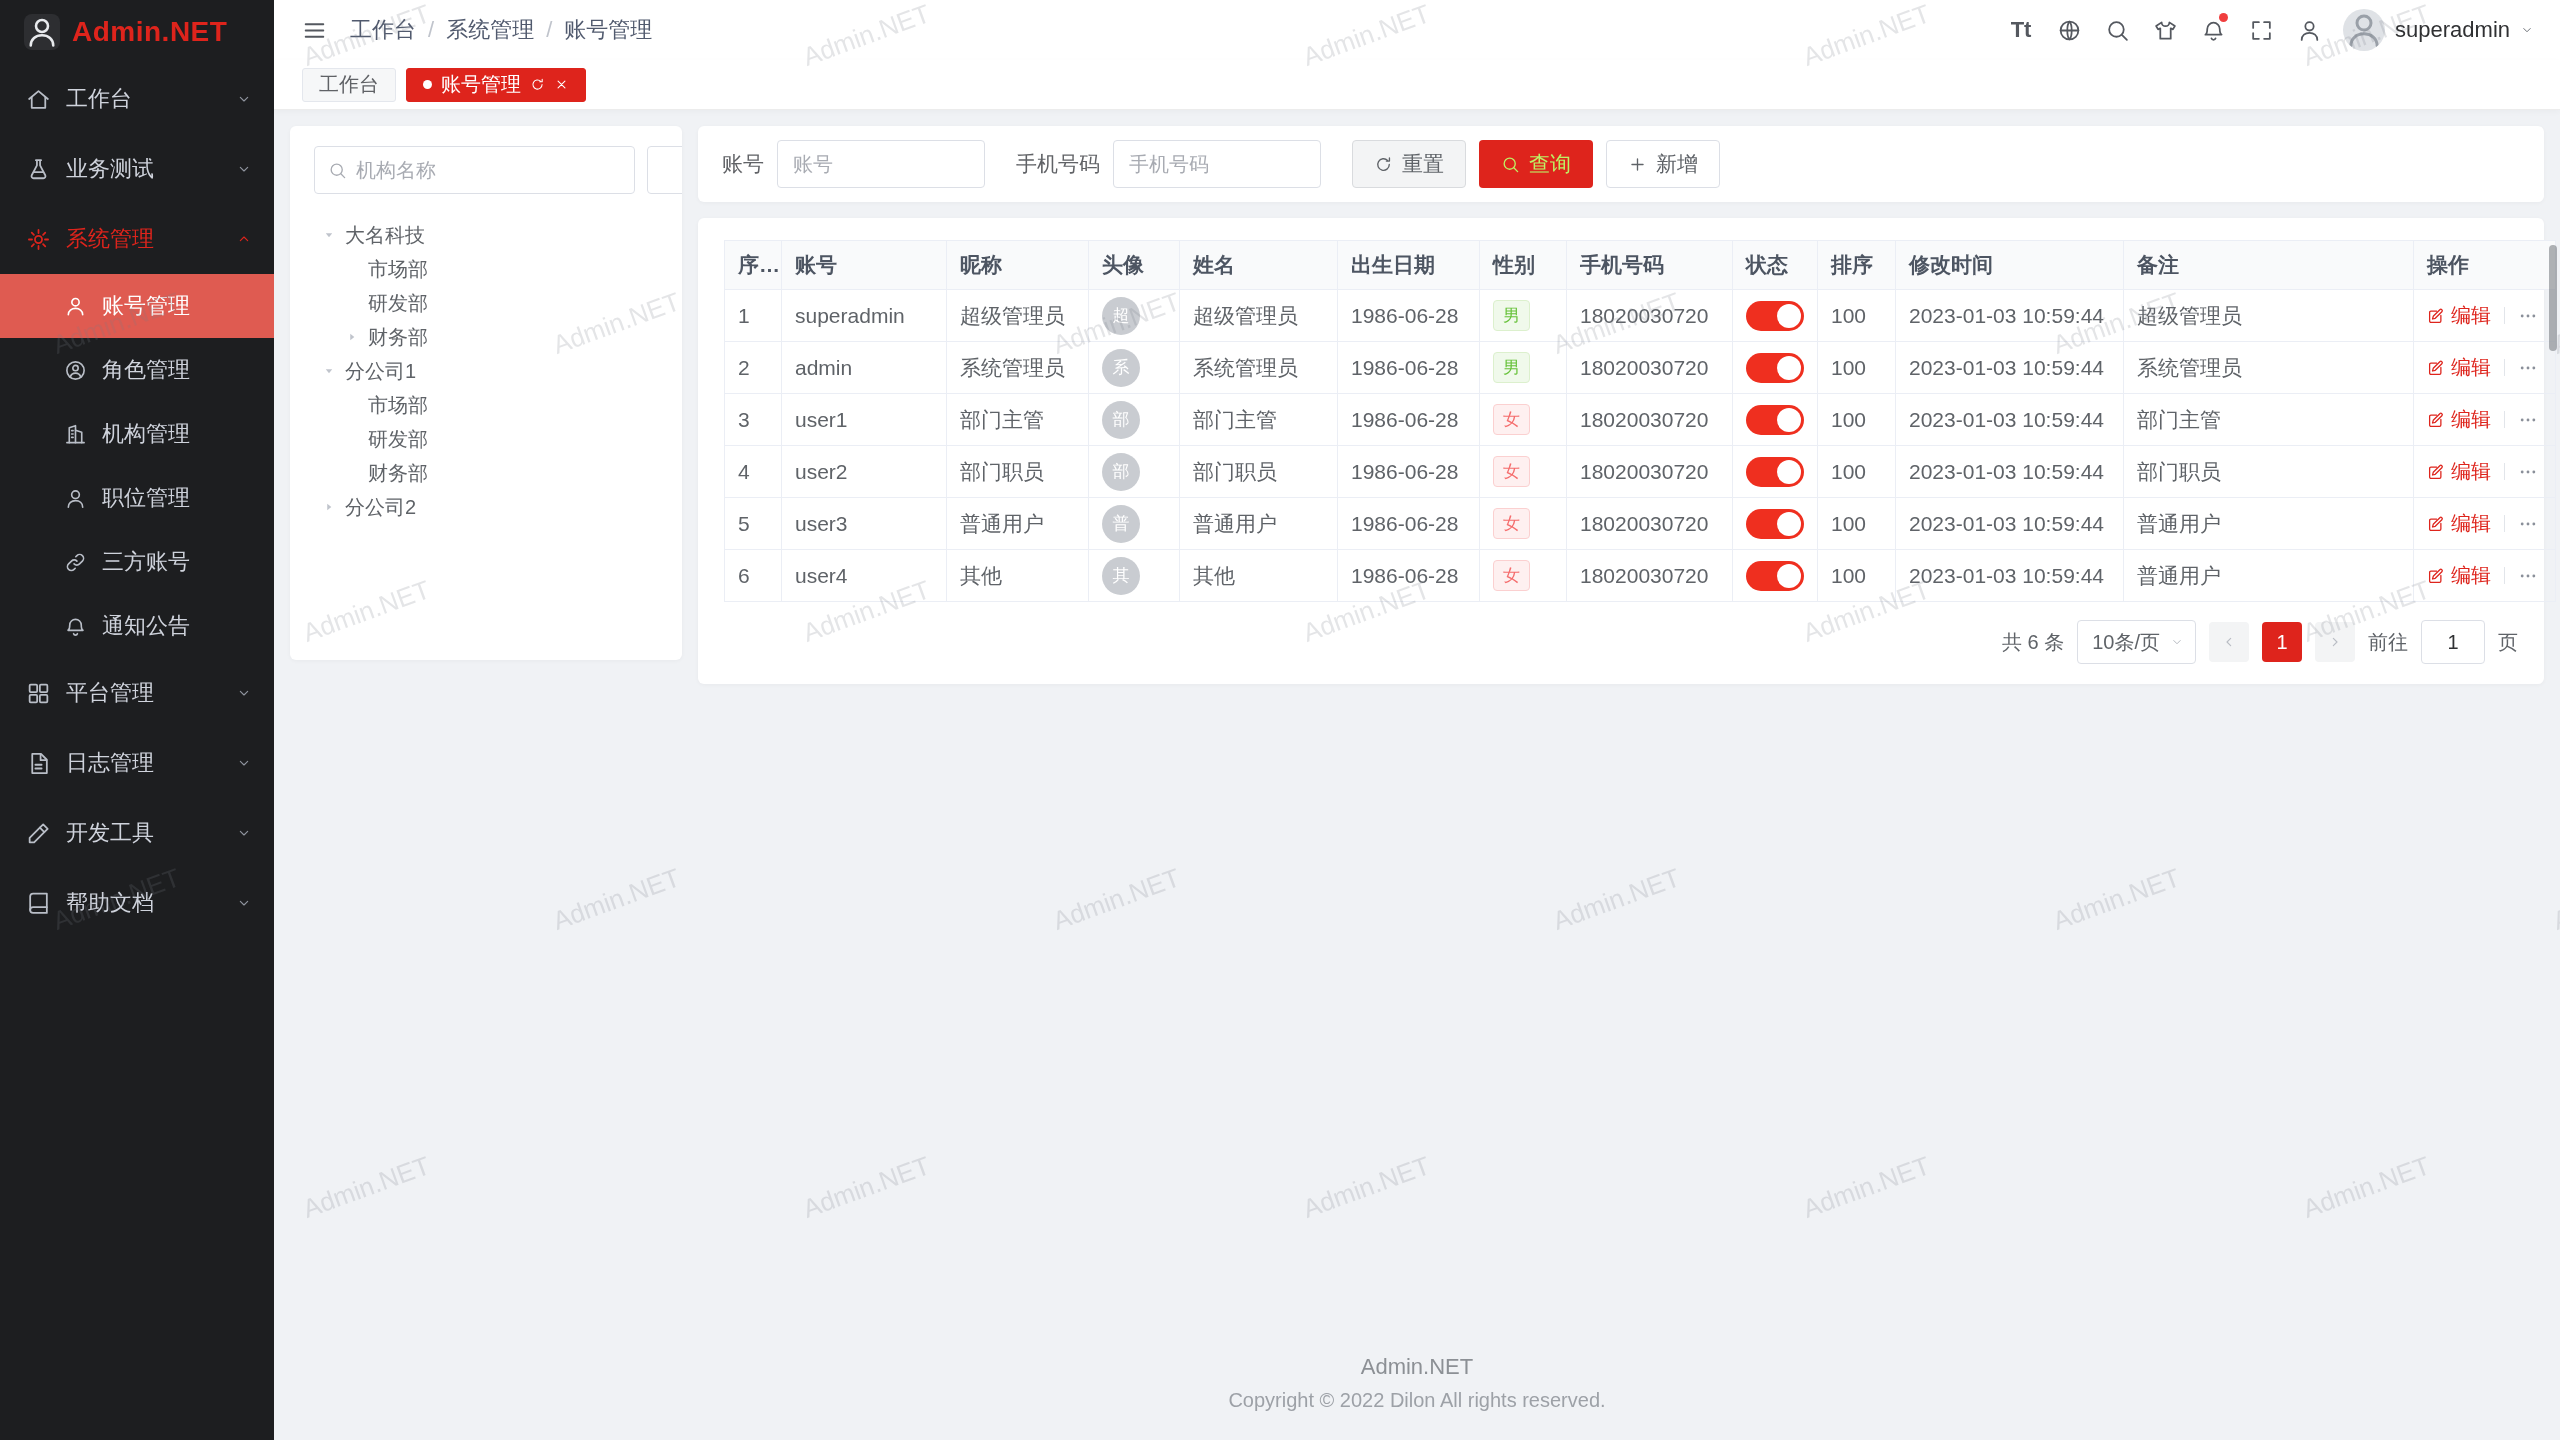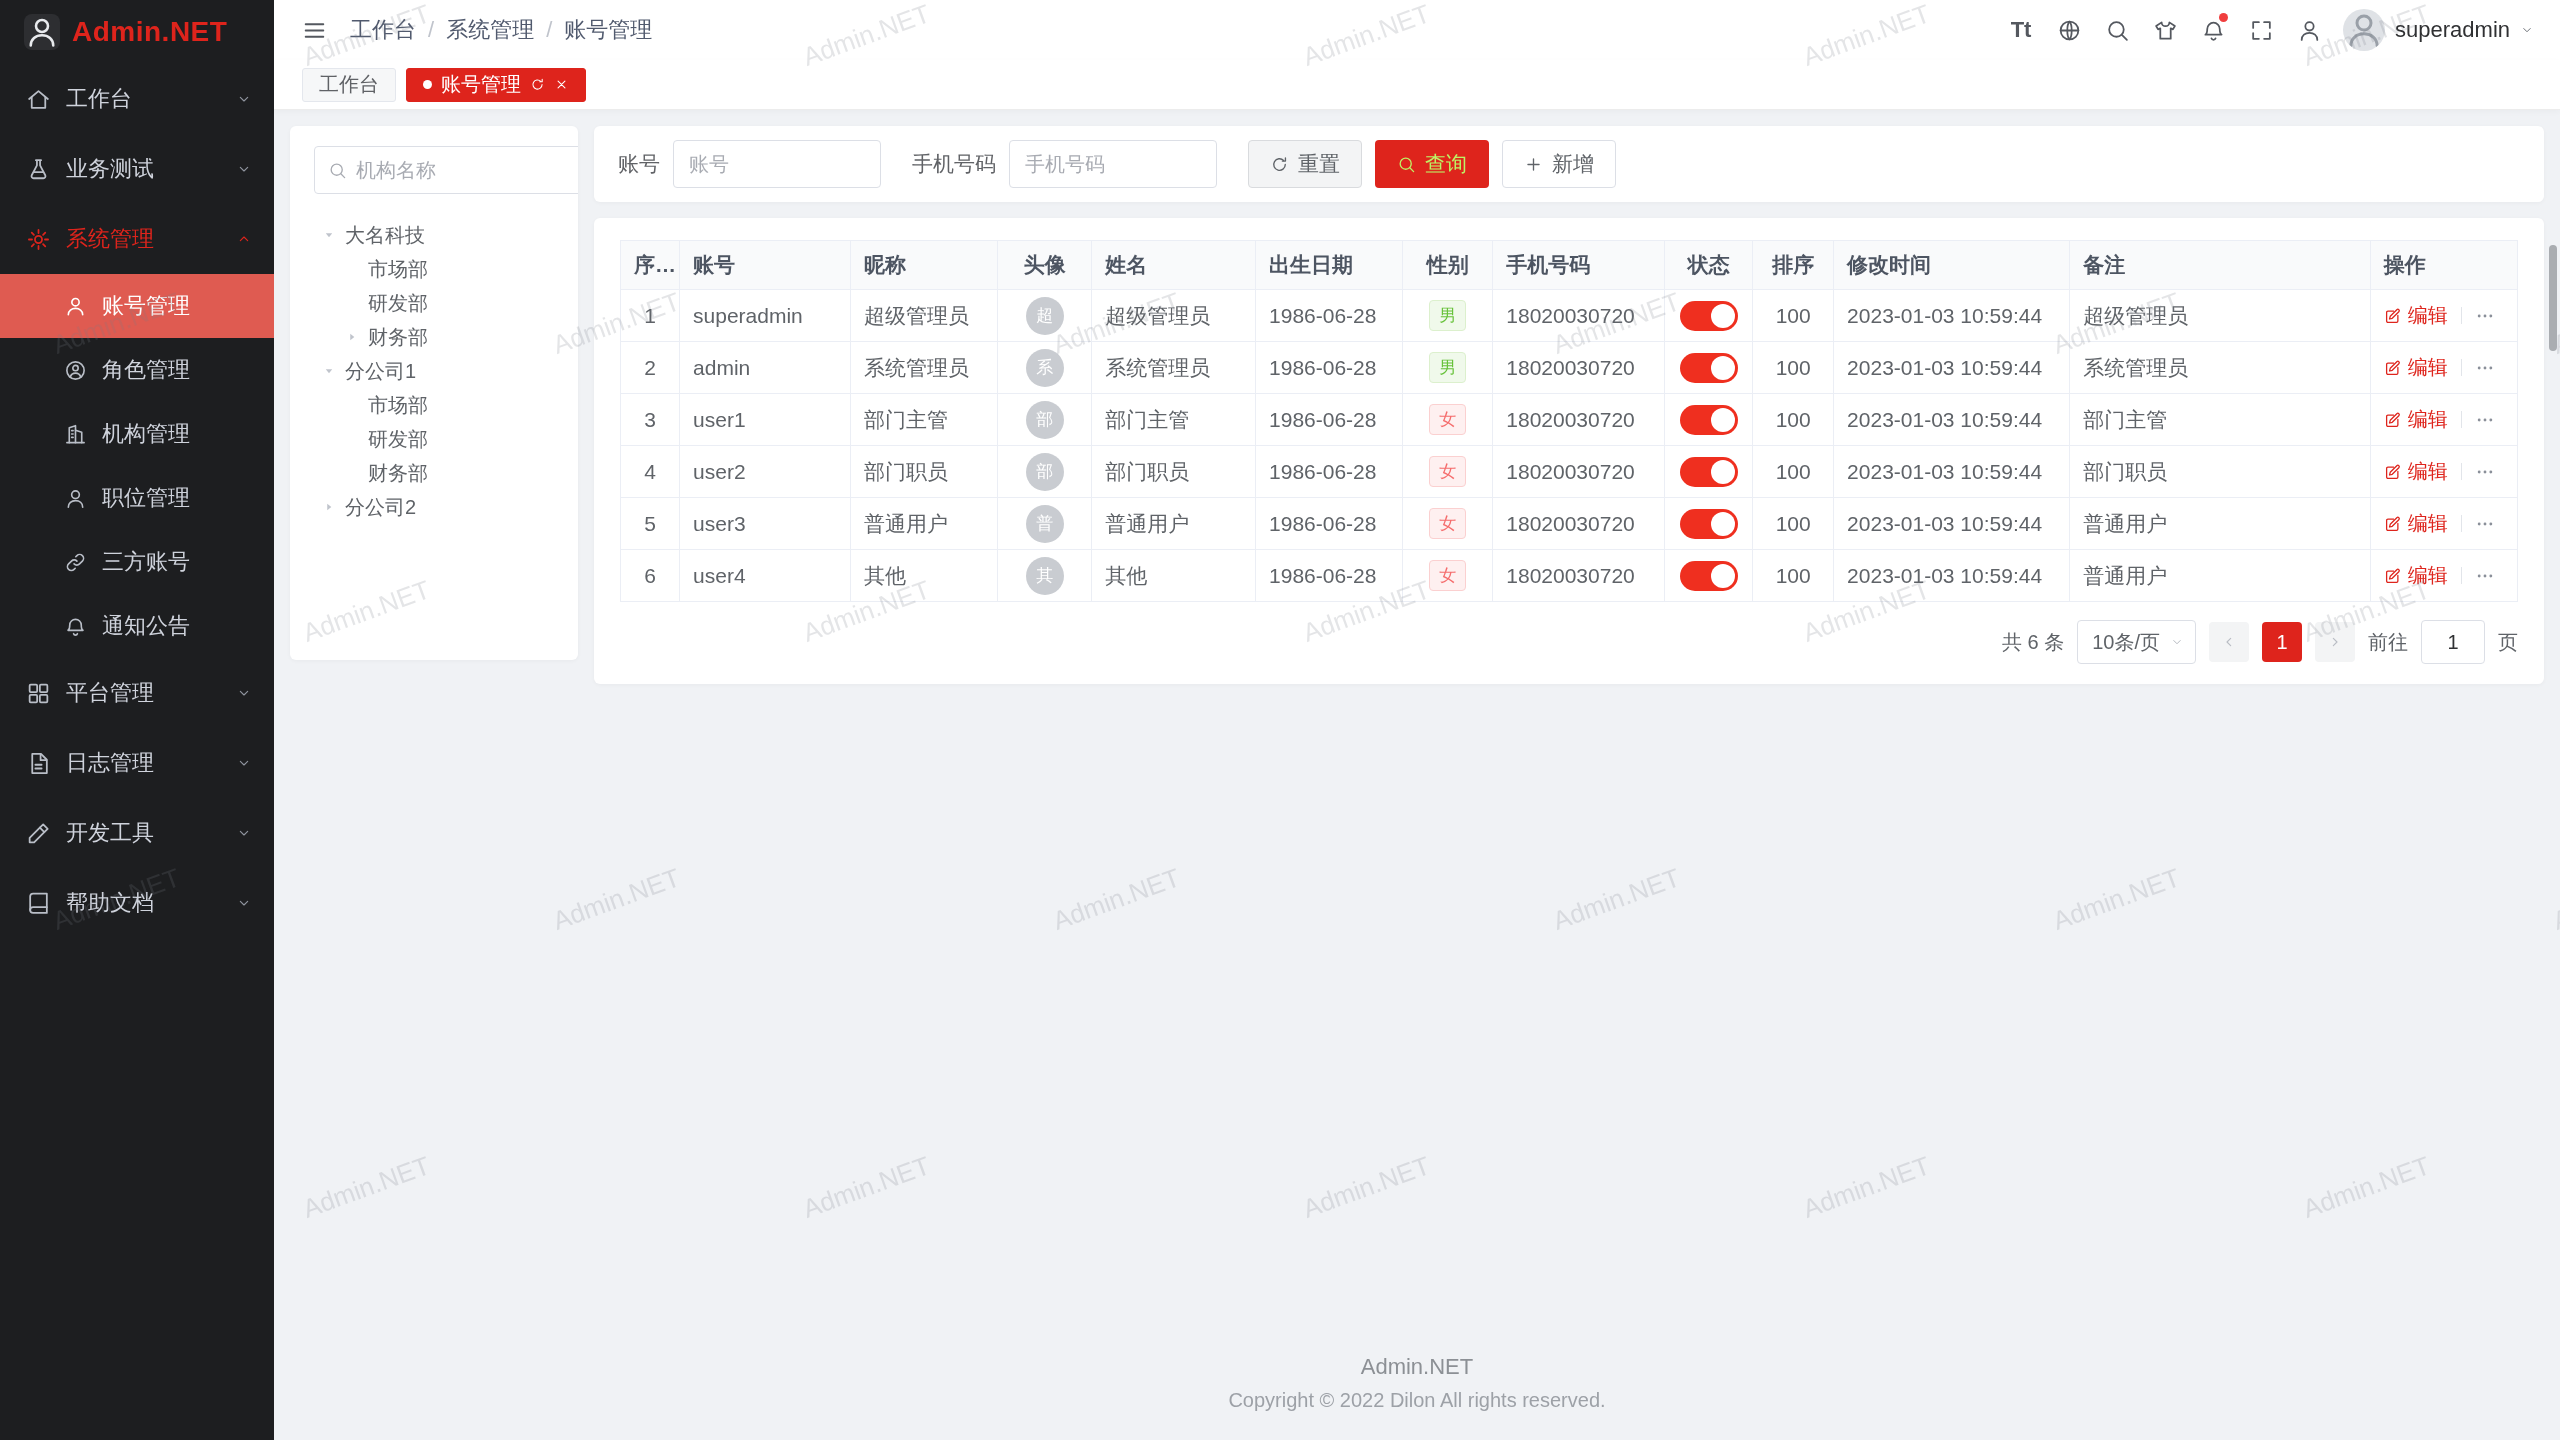--- a/index.html
+++ b/index.html
@@ -41,21 +41,21 @@
 
 .tabbar{height:50px;background:#fff;display:flex;align-items:center;gap:10px;padding:0 28px;flex:none;border-bottom:1px solid #ececec;box-shadow:0 2px 6px rgba(0,0,0,.03)}
 .tab{height:34px;display:inline-flex;align-items:center;gap:9px;padding:0 16px;font-size:20px;color:#606266;background:#f6f7f8;border:1px solid #e4e7ed;border-radius:3px;cursor:pointer}
 .tab.active{background:var(--accent);border-color:var(--accent);color:#fff}
 .tdot{width:9px;height:9px;border-radius:50%;background:#fff;flex:none}
 .t-ico{font-size:15px}
 
 .page{flex:1;display:flex;flex-direction:column;padding:16px;min-height:0}
 .content-row{display:flex;gap:16px;align-items:flex-start}
 .card{background:#fff;border-radius:6px;box-shadow:0 1px 4px rgba(0,0,0,.04)}
-.org-card{width:288px;flex:none;height:534px;padding:20px 24px;overflow:hidden}
+.org-card{width:392px;flex:none;height:534px;padding:20px 24px;overflow:hidden}
 .org-head{display:flex;gap:12px}
 .search-box{flex:1;height:48px;border:1px solid #dcdfe6;border-radius:4px;display:flex;align-items:center;gap:9px;padding:0 13px;background:#fff}
 .sb-ico{font-size:19px;color:#a8abb2}
 .search-box input{flex:1;min-width:0;border:none;outline:none;font-size:20px;color:#303133;font-family:inherit;background:transparent}
 .search-box input::placeholder{color:#a8abb2}
 .more-btn{width:48px;height:48px;flex:none;border:1px solid #dcdfe6;background:#fff;border-radius:4px;color:#606266;font-size:21px;display:flex;align-items:center;justify-content:center;cursor:pointer}
 .tree{margin-top:24px}
 .tree-row{display:flex;align-items:center;height:34px;font-size:20px;color:#5f6368;cursor:pointer}
 .tcaret{font-size:14px;margin-right:9px;color:#c0c4cc}
 .tree-spacer{display:inline-block;width:23px;flex:none}
@@ -69,21 +69,21 @@
 .btn{height:48px;display:inline-flex;align-items:center;gap:9px;padding:0 21px;border-radius:4px;font-size:21px;cursor:pointer;border:1px solid transparent;font-family:inherit}
 .btn .ico{font-size:19px}
 .btn-reset{background:#f3f4f5;border-color:#d9dbde;color:#5f6368}
 .btn-query{background:var(--accent);color:#bef264}
 .btn-add{background:#fff;border-color:#dcdfe6;color:#5f6368}
 
 .table-card{padding:22px 26px 20px}
 table{width:100%;border-collapse:collapse;table-layout:fixed}
 th,td{border:1px solid #ebeef5;height:52px;padding:0 13px;font-size:21px;color:#5f6368;text-align:left;white-space:nowrap;overflow:hidden;text-overflow:ellipsis}
 th{background:#f9fafb;color:#4d5562;font-weight:bold;height:49px}
-th.c,td.c{text-align:center}
+th.c,td.c{text-align:left}
 .tav{display:inline-flex;width:38px;height:38px;border-radius:50%;background:#c9ccd1;color:#fff;align-items:center;justify-content:center;font-size:17px;vertical-align:middle}
 .gbadge{display:inline-block;font-size:17px;line-height:1;padding:6px 9px;border-radius:4px}
 .gbadge.male{color:#67c23a;background:#f0f9eb;border:1px solid #dcf0cd}
 .gbadge.female{color:#f56c6c;background:#fef0f0;border:1px solid #fbd0d0}
 .switch{display:inline-flex;width:58px;height:30px;border-radius:15px;background:var(--switch-on);position:relative;vertical-align:middle;cursor:pointer}
 .knob{position:absolute;top:3px;right:3px;width:24px;height:24px;border-radius:50%;background:#fff}
 .edit-link{display:inline-flex;align-items:center;gap:6px;color:var(--accent);font-size:20px;cursor:pointer;vertical-align:middle}
 .edit-link .ico{font-size:18px}
 .vdiv{display:inline-block;width:1px;height:17px;background:#e2e5ea;margin:0 13px;vertical-align:middle}
 .more-link{color:#8a8f99;font-size:20px;cursor:pointer;vertical-align:middle}

